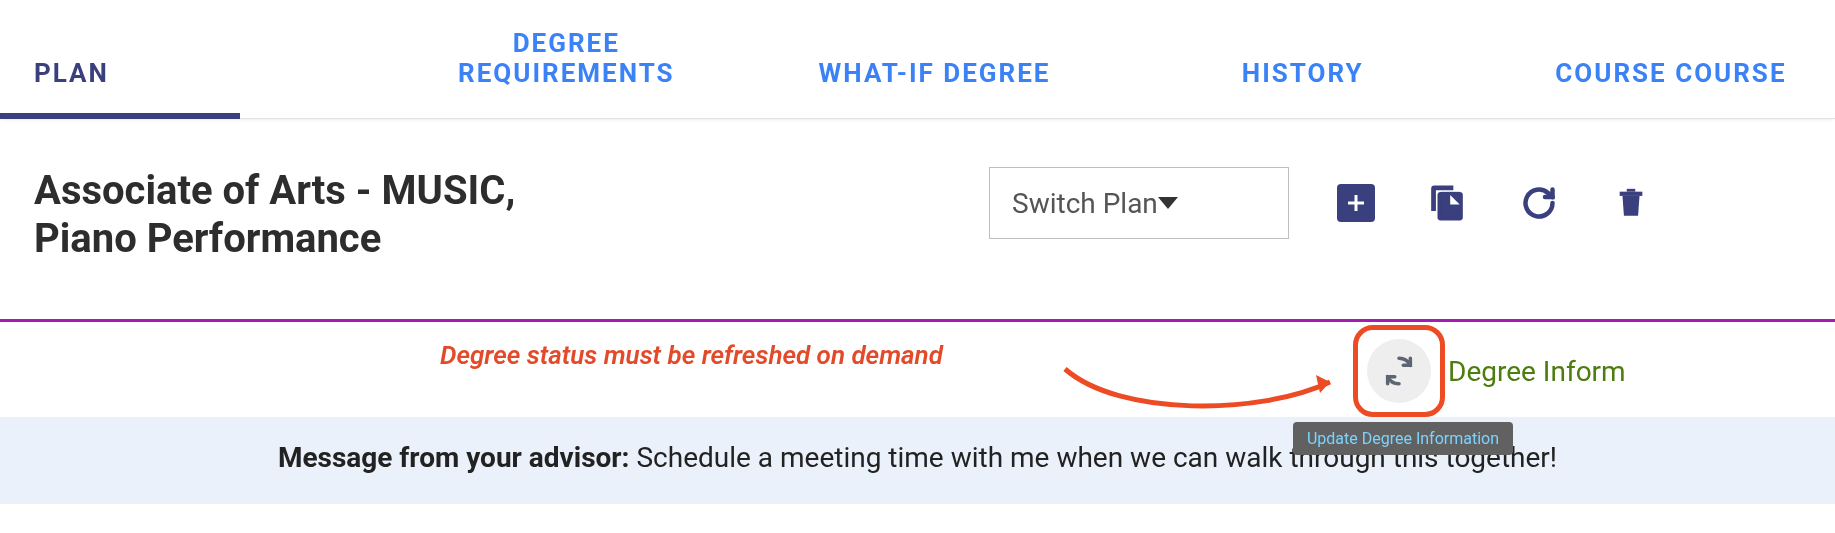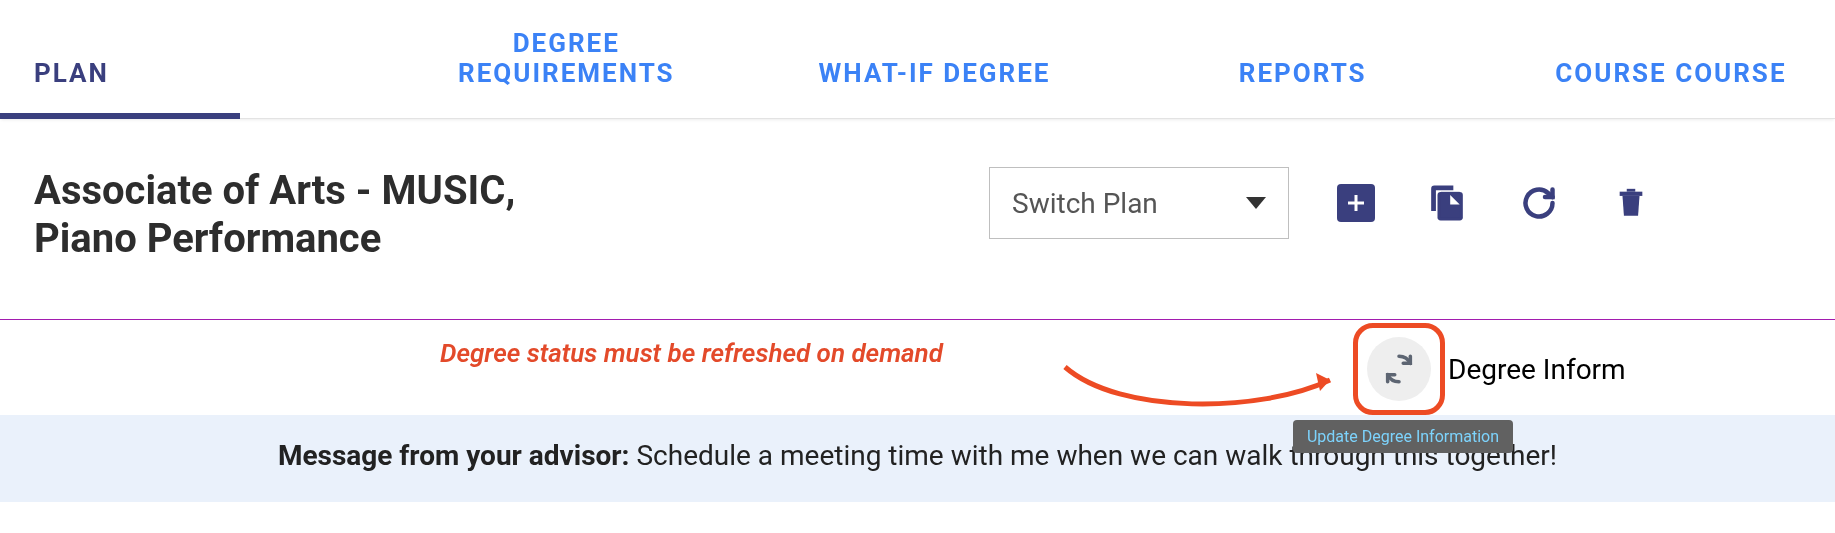--- a/index.html
+++ b/index.html
@@ -8,60 +8,60 @@
 
   
   .tabs { display: flex; align-items: flex-end; width: 100%; border-bottom: 1px solid #e3e3e3; box-shadow: 0 2px 3px -1px rgba(0,0,0,0.08); background: #fff; gap: 40px; }
   .tab { flex: 1; text-align: center; padding: 28px 0 30px; font-size: 26px; font-weight: 700; letter-spacing: 2px; color: #3b82f6; cursor: pointer; position: relative; }
   .tab.active { color: #3a3f7e; }
   .tab.active::after { content: ""; position: absolute; left: 0; right: 0; bottom: -1px; height: 6px; width: 230px; margin: 0; background: #3a3f7e; }
   .tab:first-child { text-align: left; padding-left: 34px; }
   .tab:first-child.active::after { left: 0; width: 240px; }
 
   
-  .header-row { display: flex; align-items: flex-start; gap: 40px; padding: 48px 34px 56px; border-bottom: 1px solid #a21caf; }
+  .header-row { display: flex; align-items: flex-start; gap: 40px; padding: 48px 34px 56px; border-bottom: 3px solid #a21caf; }
   .plan-title { font-size: 40px; font-weight: 700; color: #2d2d2d; line-height: 1.2; max-width: 590px; }
   .switch-wrap { margin-left: auto; display: flex; align-items: center; gap: 48px; }
-  .switch-select { width: 300px; height: 72px; border: 1px solid #bfbfbf; background: #fff; font-size: 28px; color: #555; padding: 0 22px; display: flex; align-items: center; justify-content: space-between; cursor: pointer; }
+  .switch-select { width: 300px; height: 72px; border: 1px solid #bfbfbf; background: #fff; font-size: 28px; color: #555; padding: 0 22px; display: flex; align-items: center; justify-content: flex-start; cursor: pointer; }
   .caret { width: 0; height: 0; border-left: 10px solid transparent; border-right: 10px solid transparent; border-top: 12px solid #333; }
 
   .icon-group { display: flex; align-items: center; gap: 52px; padding-right: 150px; }
   .icon-btn { width: 40px; height: 40px; display: flex; align-items: center; justify-content: center; cursor: pointer; color: #3a3f7e; }
   .icon-add { background: #3a3f7e; border-radius: 4px; width: 38px; height: 38px; }
   .icon-add svg { stroke: #fff; }
 
   
   .degree-row { position: relative; height: 95px; display: flex; align-items: center; }
   .annotation { position: absolute; left: 440px; top: 18px; font-size: 26px; font-style: italic; font-weight: 600; color: #e34a2a; white-space: nowrap; }
   .arrow-svg { position: absolute; left: 1060px; top: 35px; }
 
   .refresh-wrap { position: absolute; right: 390px; top: 3px; display: flex; align-items: center; gap: 20px; }
   .refresh-highlight { width: 92px; height: 92px; border: 5px solid #ed4b24; border-radius: 20px; display: flex; align-items: center; justify-content: center; }
   .refresh-circle { width: 64px; height: 64px; border-radius: 50%; background: #eeeeee; display: flex; align-items: center; justify-content: center; cursor: pointer; }
-  .degree-info-label { font-size: 28px; color: #000000; white-space: nowrap; position: absolute; left: 95px; top: 30px; }
+  .degree-info-label { font-size: 28px; color: #4d7c0f; white-space: nowrap; position: absolute; left: 95px; top: 30px; }
 
   .tooltip { position: absolute; right: 322px; top: 100px; background: #616161; color: #7dd3fc; font-size: 16px; padding: 7px 14px; border-radius: 4px; white-space: nowrap; }
 
   
   .advisor-bar { background: #eaf1fb; padding: 24px 34px 30px; font-size: 28px; color: #222; }
   .advisor-bar .label { font-weight: 700; }
   .advisor-text { display: block; text-align: center; }
 
   svg { display: block; }
 </style>
 </head>
 <body>
 
 <div class="page">
 
   <div class="tabs">
     <div class="tab active">PLAN</div>
     <div class="tab">DEGREE REQUIREMENTS</div>
     <div class="tab">WHAT-IF DEGREE</div>
-    <div class="tab">REPORTS</div>
+    <div class="tab">HISTORY</div>
     <div class="tab">COURSE COURSE</div>
   </div>
 
   <div class="header-row">
     <div class="plan-title">Associate of Arts - MUSIC, Piano Performance</div>
 
     <div class="switch-wrap">
       <div class="switch-select">
         <span>Switch Plan</span>
         <span class="caret"></span>

